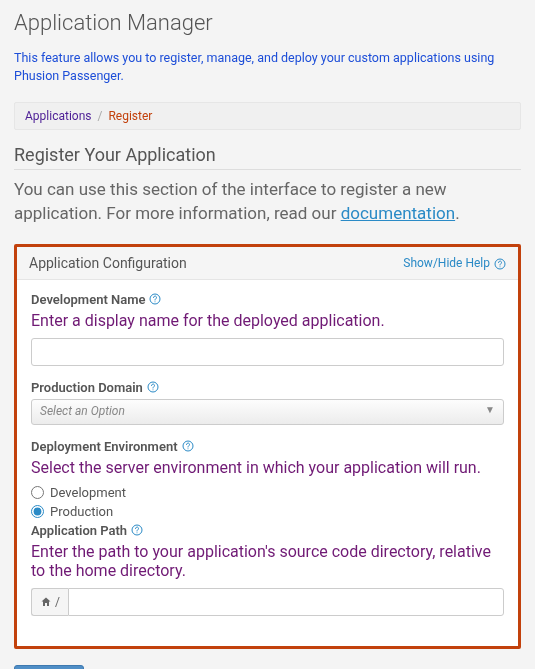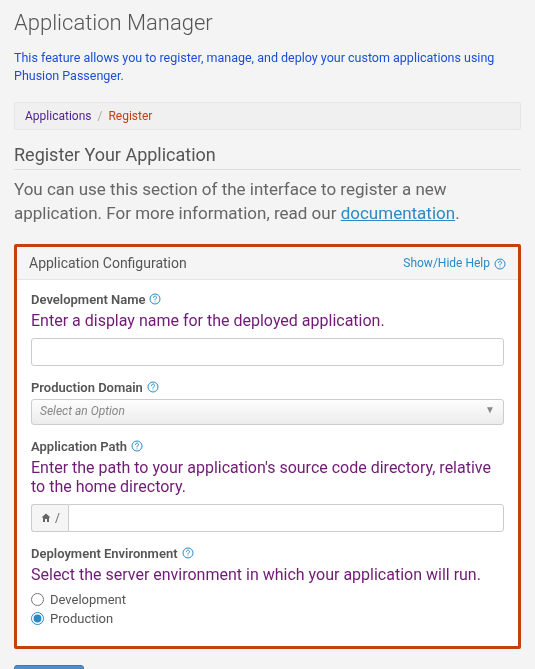--- a/index.html
+++ b/index.html
@@ -253,20 +253,42 @@
               <circle cx="12" cy="17.5" r="1" fill="#2a8ac6" stroke="none"></circle>
             </svg>
         </span>
       </div>
       <div class="select-box">
         <span>Select an Option</span>
         <span class="select-caret">▼</span>
       </div>
     </div>
 
+    <div class="field" style="margin-bottom:0">
+      <div class="field-label">
+        <span>Deployment Environment</span>
+        <span class="help-icon">
+          <svg width="12" height="12" viewBox="0 0 24 24" fill="none" stroke="#2a8ac6" stroke-width="2">
+              <circle cx="12" cy="12" r="10"></circle>
+              <path d="M9 9a3 3 0 1 1 4.5 2.6C12.5 12.5 12 13 12 14" stroke-linecap="round"></path>
+              <circle cx="12" cy="17.5" r="1" fill="#2a8ac6" stroke="none"></circle>
+            </svg>
+        </span>
+      </div>
+      <div class="field-help">Select the server environment in which your application will run.</div>
+      <label class="radio-row">
+        <input type="radio" name="env" style="">
+        <span>Development</span>
+      </label>
+      <label class="radio-row">
+        <input type="radio" name="env" checked="" style="">
+        <span>Production</span>
+      </label>
+    </div>
+
     <div class="field">
       <div class="field-label">
         <span>Application Path</span>
         <span class="help-icon">
           <svg width="12" height="12" viewBox="0 0 24 24" fill="none" stroke="#2a8ac6" stroke-width="2">
               <circle cx="12" cy="12" r="10"></circle>
               <path d="M9 9a3 3 0 1 1 4.5 2.6C12.5 12.5 12 13 12 14" stroke-linecap="round"></path>
               <circle cx="12" cy="17.5" r="1" fill="#2a8ac6" stroke="none"></circle>
             </svg>
         </span>
@@ -278,41 +300,19 @@
             <svg width="12" height="12" viewBox="0 0 24 24" fill="#666">
                 <path d="M12 3l9 8h-3v9h-4v-6H10v6H6v-9H3z"></path>
               </svg>
           </span>
           <span>/</span>
         </div>
         <input type="text" value="" style="">
       </div>
     </div>
 
-    <div class="field" style="margin-bottom:0">
-      <div class="field-label">
-        <span>Deployment Environment</span>
-        <span class="help-icon">
-          <svg width="12" height="12" viewBox="0 0 24 24" fill="none" stroke="#2a8ac6" stroke-width="2">
-              <circle cx="12" cy="12" r="10"></circle>
-              <path d="M9 9a3 3 0 1 1 4.5 2.6C12.5 12.5 12 13 12 14" stroke-linecap="round"></path>
-              <circle cx="12" cy="17.5" r="1" fill="#2a8ac6" stroke="none"></circle>
-            </svg>
-        </span>
-      </div>
-      <div class="field-help">Select the server environment in which your application will run.</div>
-      <label class="radio-row">
-        <input type="radio" name="env" style="">
-        <span>Development</span>
-      </label>
-      <label class="radio-row">
-        <input type="radio" name="env" checked="" style="">
-        <span>Production</span>
-      </label>
-    </div>
-
   </div>
 </div>
 
 <div class="actions">
   <button class="btn-primary">Deploy</button>
   <a class="btn-link">Enter</a>
 </div>
 
 </body></html>

